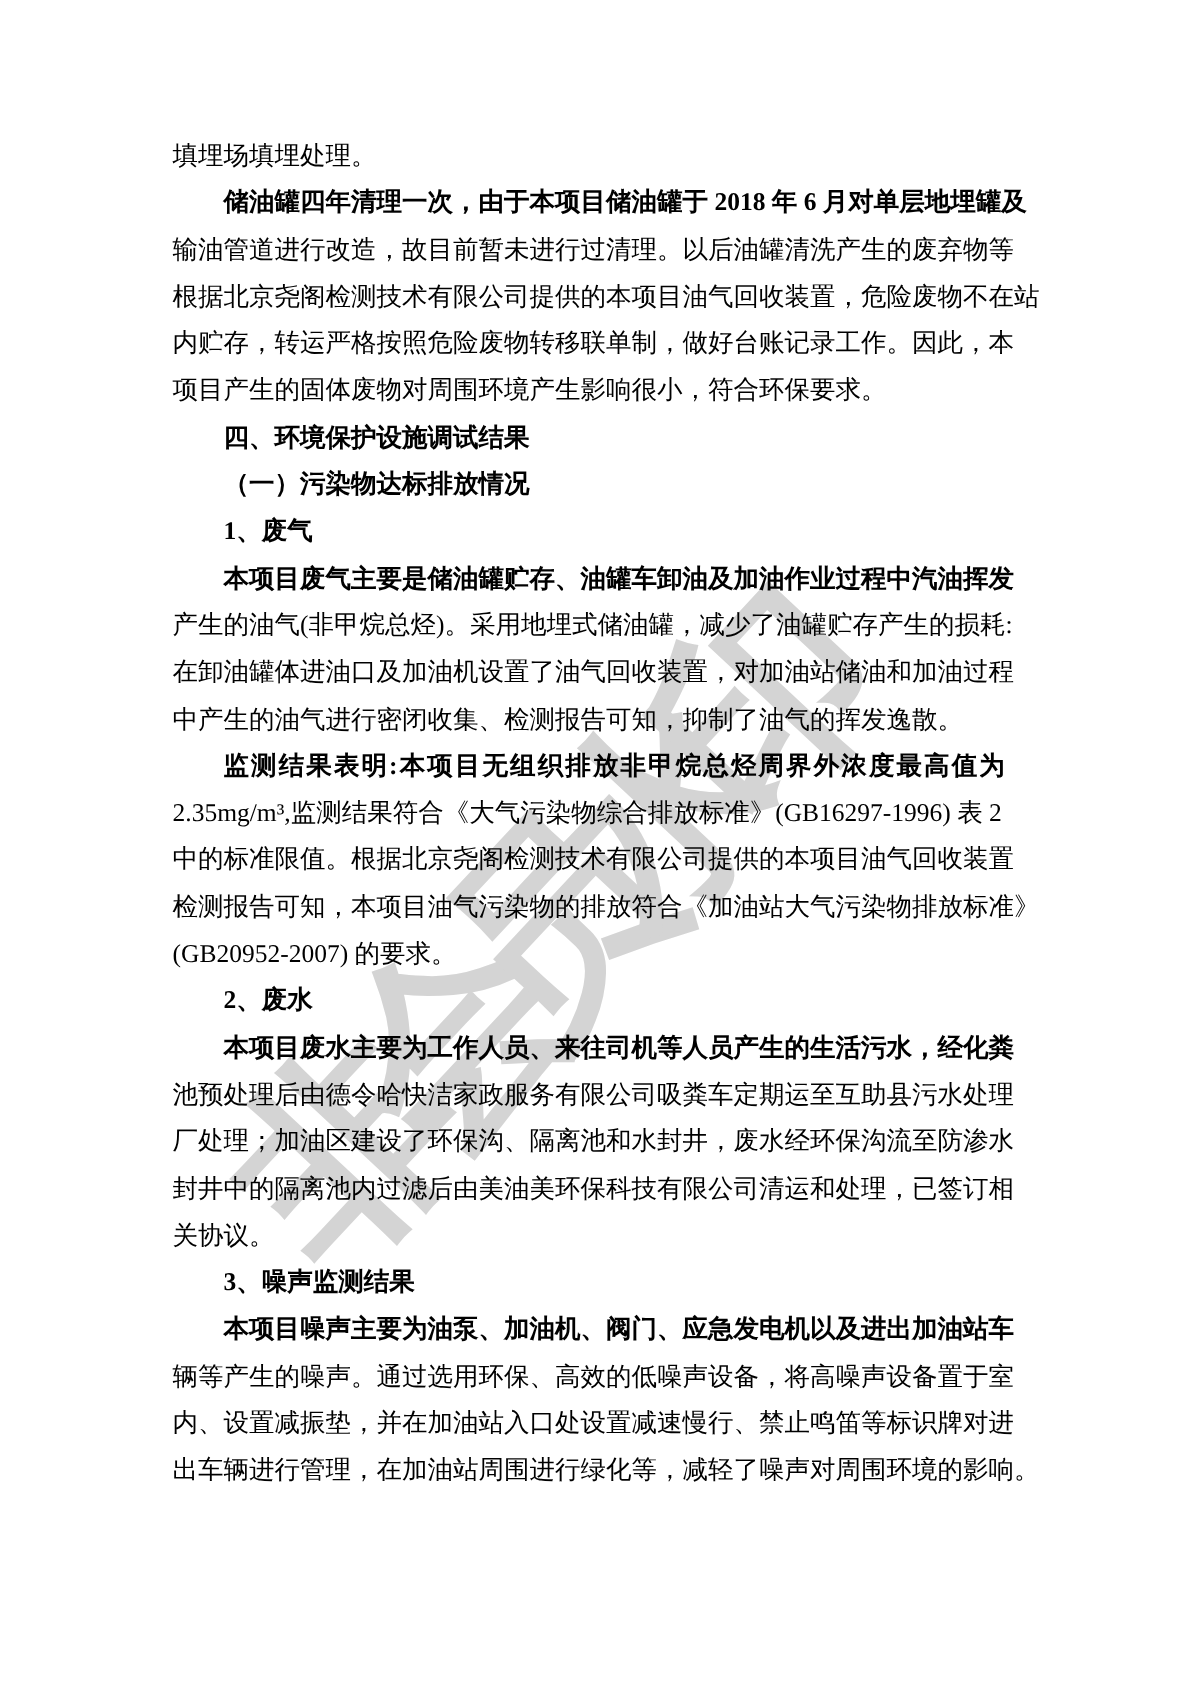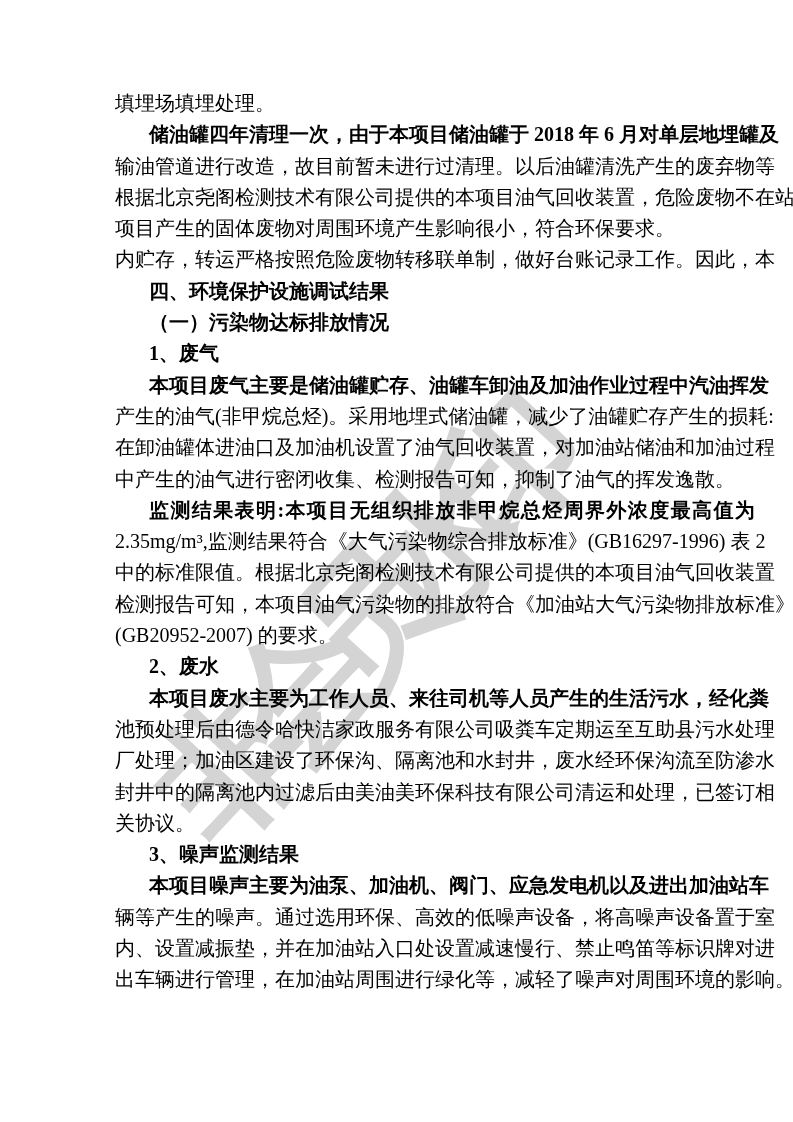--- a/index.html
+++ b/index.html
@@ -25,42 +25,42 @@
     z-index:0;
     font-family:"Liberation Sans","DejaVu Sans",sans-serif;
     user-select:none;
   }
   .content {
     position:absolute; left:115px; top:88px; width:566px; z-index:1;
     color:#000000;
   }
   .line {
     height:31.3px; line-height:31.3px;
-    font-size:20px;
+    font-size:17px;
     white-space:nowrap;
     color:#000000;
   }
   .indent { text-indent:34px;font-weight:bold; }
   .bold { font-weight:bold; }
   .stretch { letter-spacing:1.4px; }
 </style>
 </head>
 <body>
 
 <div class="page">
 
   <div class="watermark">非会员水印</div>
 
   <div class="content">
     <div class="line">填埋场填埋处理。</div>
     <div class="line indent">储油罐四年清理一次，由于本项目储油罐于 2018 年 6 月对单层地埋罐及</div>
     <div class="line">输油管道进行改造，故目前暂未进行过清理。以后油罐清洗产生的废弃物等</div>
     <div class="line">根据北京尧阁检测技术有限公司提供的本项目油气回收装置，危险废物不在站</div>
+    <div class="line">内贮存，转运严格按照危险废物转移联单制，做好台账记录工作。因此，本</div>
     <div class="line">项目产生的固体废物对周围环境产生影响很小，符合环保要求。</div>
-    <div class="line">内贮存，转运严格按照危险废物转移联单制，做好台账记录工作。因此，本</div>
     <div class="line indent bold">四、环境保护设施调试结果</div>
     <div class="line indent bold">（一）污染物达标排放情况</div>
     <div class="line indent">1、废气</div>
     <div class="line indent">本项目废气主要是储油罐贮存、油罐车卸油及加油作业过程中汽油挥发</div>
     <div class="line">产生的油气(非甲烷总烃)。采用地埋式储油罐，减少了油罐贮存产生的损耗:</div>
     <div class="line">在卸油罐体进油口及加油机设置了油气回收装置，对加油站储油和加油过程</div>
     <div class="line">中产生的油气进行密闭收集、检测报告可知，抑制了油气的挥发逸散。</div>
     <div class="line indent stretch">监测结果表明:本项目无组织排放非甲烷总烃周界外浓度最高值为</div>
     <div class="line">2.35mg/m³,监测结果符合《大气污染物综合排放标准》(GB16297-1996) 表 2</div>
     <div class="line">中的标准限值。根据北京尧阁检测技术有限公司提供的本项目油气回收装置</div>

